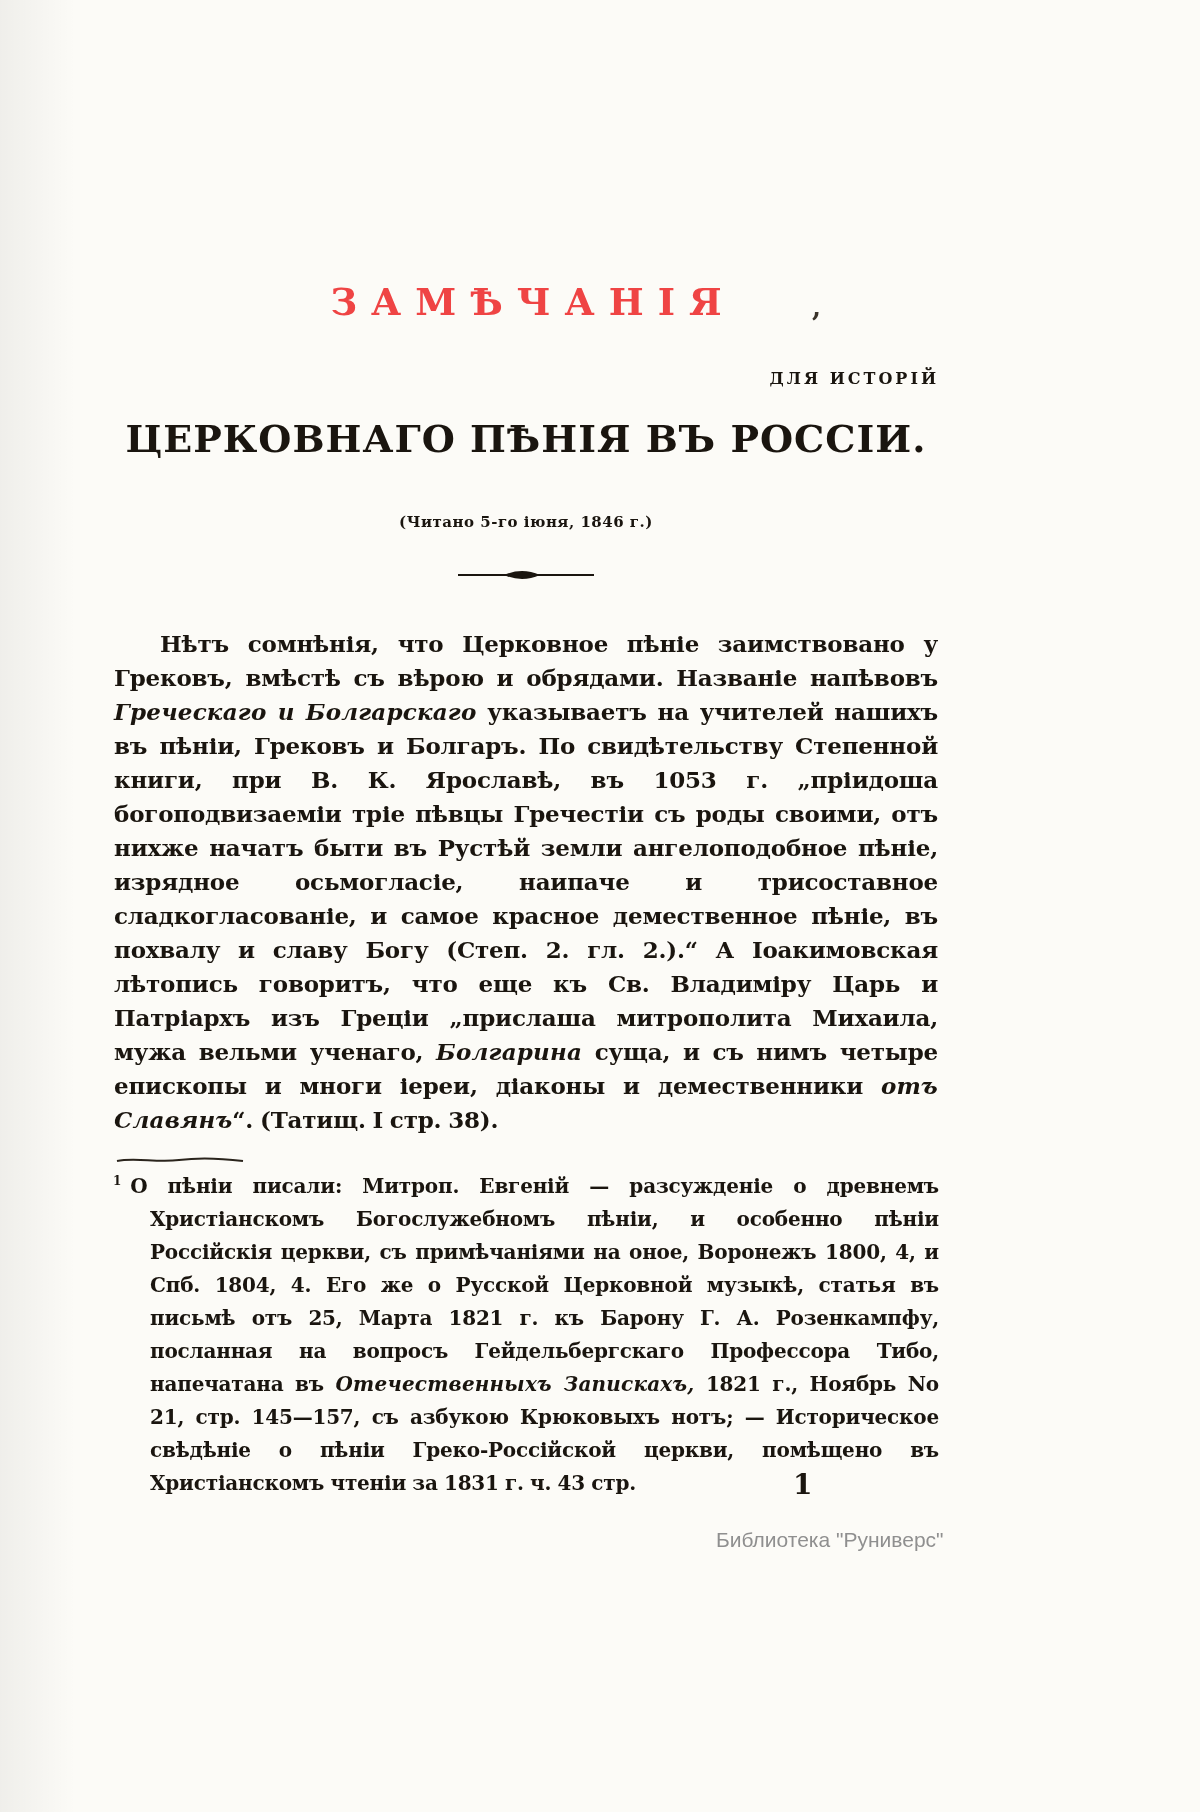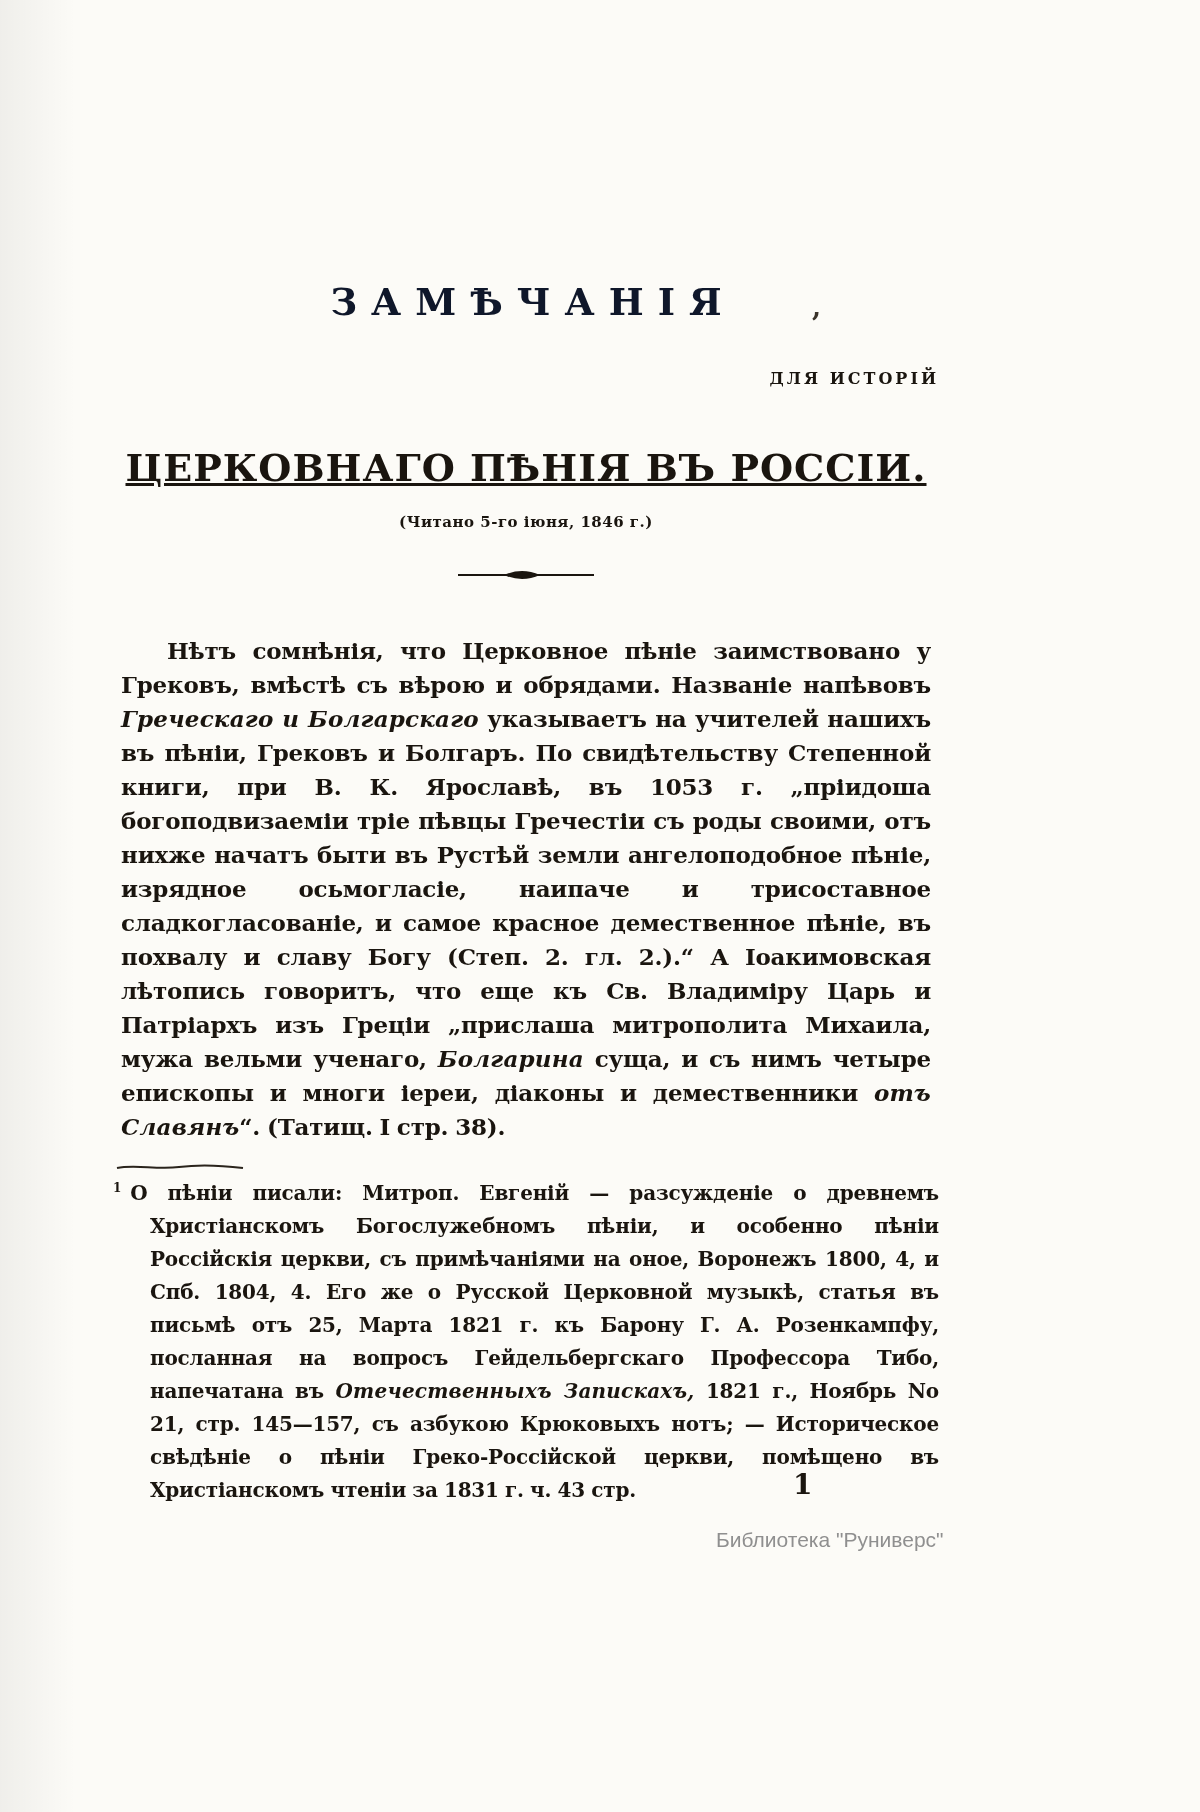--- a/index.html
+++ b/index.html
@@ -28,58 +28,57 @@
 
   .abs { position: absolute; left: 113px; width: 826px; }
 
   .title {
     top: 280px;
     text-align: center;
     font-size: 37px;
     font-weight: bold;
     letter-spacing: 14px;
     text-indent: 14px;
-    color: #0f172a;
+    color: #ef4444;
   }
   .subtitle {
     top: 369px;
     text-align: right;
     font-size: 16px;
     font-weight: bold;
     letter-spacing: 3px;
     text-indent: 3px;
   }
   .heading {
-    top: 445px;
+    top: 416px;
     text-align: center;
     font-size: 38px;
     font-weight: bold;
     letter-spacing: 1px;
     white-space: nowrap;
-    text-decoration: underline;
   }
   .dateline {
     top: 513px;
     text-align: center;
     font-size: 15px;
     font-weight: bold;
     letter-spacing: 0.5px;
   }
   .divider {
     top: 568px;
     text-align: center;
     line-height: 0;
   }
 
   .content {
     top: 626px;
     text-align: justify;
   }
   .content p {
-    margin: 8px;
+    margin: 1px;
     font-size: 23px;
     line-height: 34px;
     font-weight: bold;
     text-indent: 46px;
     letter-spacing: -0.2px;
     word-spacing: -1px;
   }
   .content p + p { margin-top: 12px; }
   .content i { letter-spacing: 0.2px; }
 

